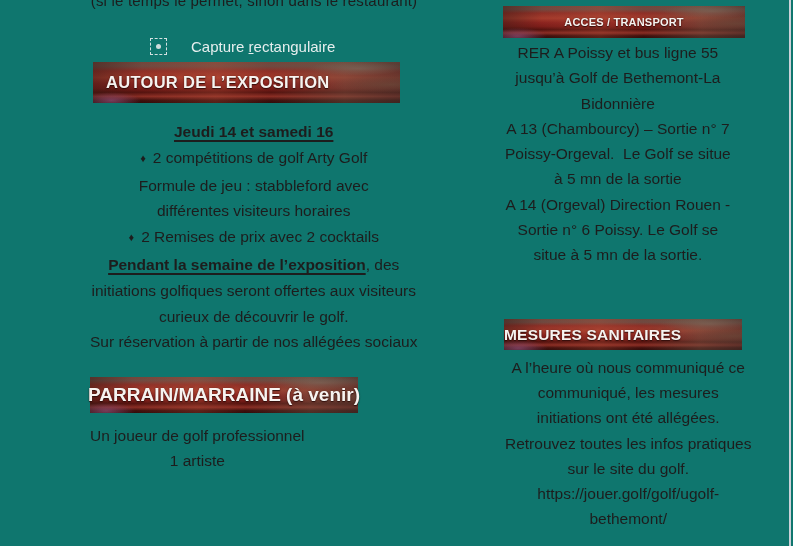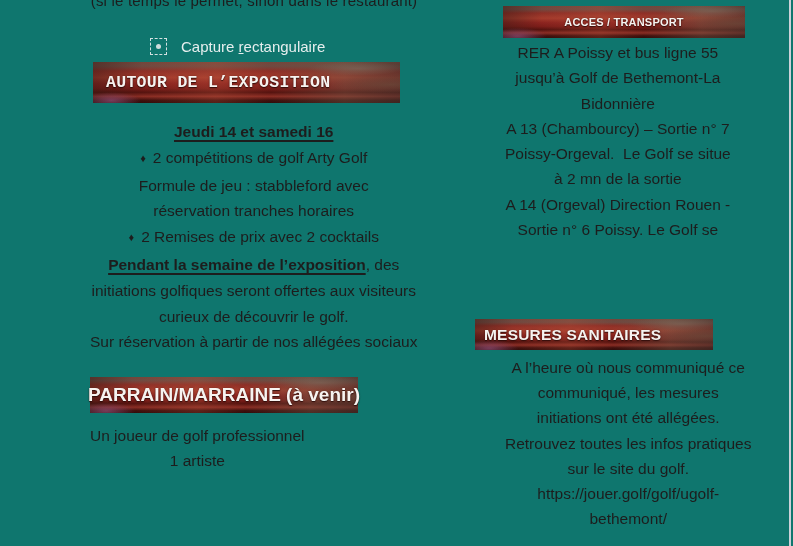--- a/index.html
+++ b/index.html
@@ -8,21 +8,21 @@
     overflow:hidden; font-family:"Liberation Sans", sans-serif; color:#1d1d1d;
   }
   
   .clipped-top {
     position:absolute; top:-8px; left:86px; width:336px;
     font-size:15px; text-align:center; letter-spacing:0.2px; white-space:nowrap;
   }
   
   .snip-overlay {
     position:absolute; left:150px; top:34px; height:24px;
-    display:flex; align-items:center; gap:14px; color:#e2ebeb;
+    display:flex; align-items:center; gap:24px; color:#e2ebeb;
   }
   .snip-icon {
     width:17px; height:17px; border:1px dashed #d4e1e1; position:relative;
     box-sizing:border-box; flex:0 0 auto;
   }
   .snip-dot {
     position:absolute; left:5px; top:5px; width:5px; height:5px;
     border-radius:50%; background:#cfdddd;
   }
   .snip-label { font-size:15px; white-space:nowrap; color:#e6eeee; }
@@ -35,24 +35,24 @@
     white-space:nowrap;
     text-shadow:0 1px 1px rgba(40,10,8,0.85), 0 0 2px rgba(70,20,15,0.5);
     background-color:#8e2b24;
     background-image:
       radial-gradient(ellipse 42px 12px at 6% 94%, rgba(168,94,150,0.55), rgba(168,94,150,0) 70%),
       radial-gradient(ellipse 70px 10px at 86% 16%, rgba(125,104,90,0.65), rgba(125,104,90,0) 70%),
       radial-gradient(ellipse 90px 12px at 97% 55%, rgba(108,80,62,0.55), rgba(108,80,62,0) 70%),
       linear-gradient(90deg, rgba(50,25,20,0.45) 0%, rgba(0,0,0,0) 16%, rgba(195,92,66,0.25) 40%, rgba(0,0,0,0) 58%, rgba(112,86,70,0.45) 82%, rgba(72,52,46,0.6) 100%),
       linear-gradient(180deg, #74453a 0%, #6e4a41 10%, #8e2f26 22%, #a43b2c 38%, #8c241f 52%, #7c1d19 64%, #55130f 74%, #8a2d24 84%, #41100d 93%, #2f0c0a 100%);
   }
-  .banner-autour  { left:93px;  top:62px;  width:307px; height:41px; font-size:16.5px; padding-left:13px; letter-spacing:0.3px;font-family:Liberation Mono, monospace; }
+  .banner-autour  { left:93px;  top:62px;  width:307px; height:41px; font-size:16.5px; padding-left:13px; letter-spacing:0.3px; }
   .banner-parrain { left:90px;  top:377px; width:268px; height:36px; font-size:19px; justify-content:center; }
   .banner-acces   { left:503px; top:6px;   width:242px; height:32px; font-size:11px; justify-content:center; letter-spacing:0.2px; }
-  .banner-mesures { left:475px; top:319px; width:238px; height:31px; font-size:15.5px; padding-left:9px; letter-spacing:0.2px; }
+  .banner-mesures { left:504px; top:319px; width:238px; height:31px; font-size:15.5px; letter-spacing:0.2px; }
 
   
   .tblock { position:absolute; font-size:15.5px;text-align:center; }
   .left-block    { left:90px;  top:119px; line-height:25.8px; }
   .parrain-block { left:90px;  top:424px; line-height:24.6px; }
   .acces-block   { left:505px; top:40px;  line-height:25.3px; }
   .mesures-block { left:505px; top:355px; line-height:25.2px; }
   .tline { white-space:pre; }
   .emph {
     font-weight:bold; text-decoration:underline;
@@ -78,21 +78,21 @@
   </div>
 
   <div class="banner banner-autour">
     <span>AUTOUR DE L’EXPOSITION</span>
   </div>
 
   <div class="tblock left-block">
     <div class="tline"><span class="emph">Jeudi 14 et samedi 16</span></div>
     <div class="tline"><span class="bullet">♦</span><span>2 compétitions de golf Arty Golf</span></div>
     <div class="tline">Formule de jeu : stabbleford avec</div>
-    <div class="tline">réservation tranches horaires</div>
+    <div class="tline">différentes visiteurs horaires</div>
     <div class="tline"><span class="bullet">♦</span><span>2 Remises de prix avec 2 cocktails</span></div>
     <div class="tline"><span class="emph">Pendant la semaine de l’exposition</span><span>, des</span></div>
     <div class="tline">initiations golfiques seront offertes aux visiteurs</div>
     <div class="tline">curieux de découvrir le golf.</div>
     <div class="tline">Sur réservation à partir de nos allégées sociaux</div>
   </div>
 
   <div class="banner banner-parrain">
     <span>PARRAIN/MARRAINE (à venir)</span>
   </div>
@@ -105,23 +105,24 @@
   <div class="banner banner-acces">
     <span>ACCES / TRANSPORT</span>
   </div>
 
   <div class="tblock acces-block">
     <div class="tline">RER A Poissy et bus ligne 55</div>
     <div class="tline">jusqu’à Golf de Bethemont-La</div>
     <div class="tline">Bidonnière</div>
     <div class="tline">A 13 (Chambourcy) – Sortie n° 7</div>
     <div class="tline">Poissy-Orgeval.  Le Golf se situe</div>
-    <div class="tline">à 2 mn de la sortie</div>
+    <div class="tline">à 5 mn de la sortie</div>
     <div class="tline">A 14 (Orgeval) Direction Rouen -</div>
     <div class="tline">Sortie n° 6 Poissy. Le Golf se</div>
+    <div class="tline">situe à 5 mn de la sortie.</div>
   </div>
 
   <div class="banner banner-mesures">
     <span>MESURES SANITAIRES</span>
   </div>
 
   <div class="tblock mesures-block">
     <div class="tline">A l’heure où nous communiqué ce</div>
     <div class="tline">communiqué, les mesures</div>
     <div class="tline">initiations ont été allégées.</div>

